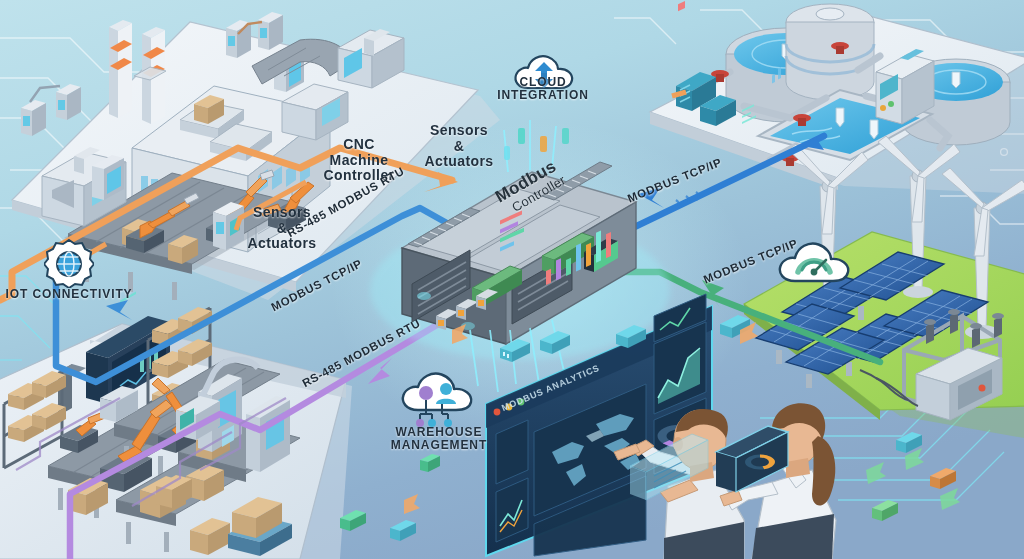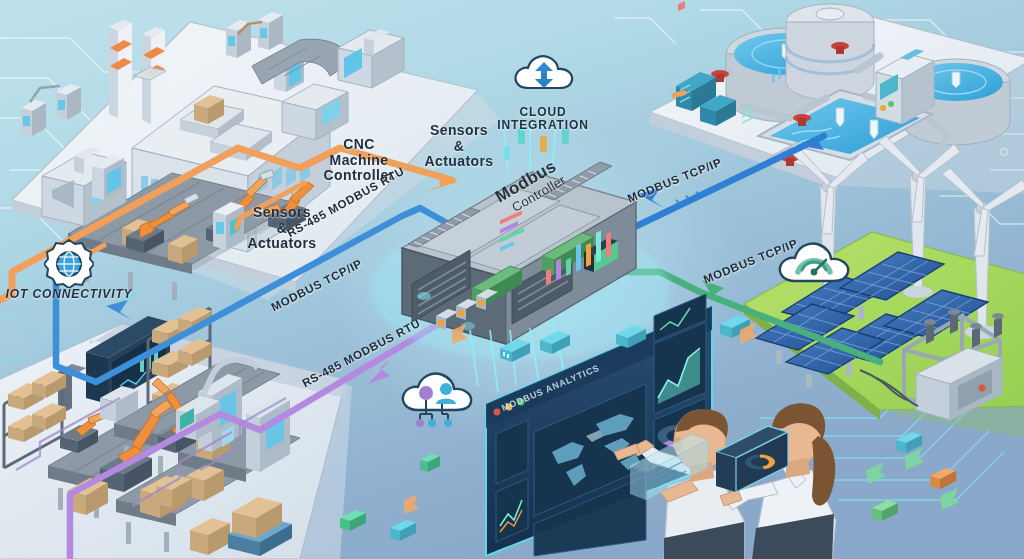--- a/index.html
+++ b/index.html
@@ -1177,36 +1177,36 @@
     </g>
   </svg>
 
   <div class="iconwrap" style="left:512px;top:50px;">
     <svg width="64" height="44" viewBox="0 0 64 44">
       <path d="M16 38 C6 38 2 31 4 25 C6 19 13 17 16 18 C18 9 28 4 36 7 C43 9.5 46 15 46 19 C55 18 61 24 60 30 C59 36 53 38 48 38 Z" fill="#ffffff" stroke="#23455e" stroke-width="2.2" stroke-linejoin="round"></path>
       <path d="M32 12 L41 21 L35 21 L35 27 L29 27 L29 21 L23 21 Z" fill="#2e8bd0"></path>
       <path d="M32 36 L23 27 L29 27 L29 21 L35 21 L35 27 L41 27 Z" fill="#2d7fbe" transform="translate(0,2)"></path>
     </svg>
   </div>
-  <div class="lbl cap" style="left:487px;top:106px;width:112px;">CLOUD
+  <div class="lbl cap" style="left:487px;top:76px;width:112px;">CLOUD
 INTEGRATION</div>
 
   <div class="iconwrap" style="left:44px;top:238px;">
     <svg width="50" height="50" viewBox="0 0 50 50">
       <path d="M25 2 L31 6 L38 5 L41 11 L47 14 L46 21 L50 26 L46 31 L47 38 L41 41 L38 47 L31 46 L25 50 L19 46 L12 47 L9 41 L3 38 L4 31 L0 26 L4 21 L3 14 L9 11 L12 5 L19 6 Z" fill="#ffffff" stroke="#23455e" stroke-width="2"></path>
       <circle cx="25" cy="26" r="12" fill="#3ba3dc" stroke="#23455e" stroke-width="2"></circle>
       <g stroke="#e6f4fb" stroke-width="1.4" fill="none">
         <ellipse cx="25" cy="26" rx="5" ry="12"></ellipse>
         <path d="M13 26 L37 26"></path>
           <path d="M15.5 19 L34.5 19"></path>
           <path d="M15.5 33 L34.5 33"></path>
       </g>
     </svg>
   </div>
-  <div class="lbl cap" style="left:2px;top:288px;width:134px;font-style:italic;">IOT CONNECTIVITY</div>
+  <div class="lbl cap" style="left:2px;top:288px;width:134px;">IOT CONNECTIVITY</div>
 
   <div class="iconwrap" style="left:776px;top:236px;">
     <svg width="78" height="50" viewBox="0 0 78 50">
       <path d="M19 45 C7 45 2 37 4.5 30 C7 23 15 21 19 22 C21.5 11 33 5 42.5 8.5 C51 11.5 55 18 55 23 C66 22 73.5 29 72 36 C70.5 43 63 45 57 45 Z" fill="#ffffff" stroke="#23455e" stroke-width="2.4" stroke-linejoin="round"></path>
       <path d="M22 36 A17 17 0 0 1 54 36" fill="none" stroke="#6fc3a8" stroke-width="5.5" stroke-linecap="round"></path>
       <path d="M26 34 A13 13 0 0 1 50 34" fill="none" stroke="#3e9f86" stroke-width="3" stroke-linecap="round"></path>
       <path d="M38 36 L50 24" stroke="#2e6e5e" stroke-width="2.6" stroke-linecap="round"></path>
       <circle cx="38" cy="36" r="3.4" fill="#2e6e5e"></circle>
     </svg>
   </div>
@@ -1226,20 +1226,22 @@
           <path d="M34 44 L34 52"></path>
           <path d="M50 44 L50 52"></path>
         <path d="M22 44 L34 44"></path>
           <path d="M44 44 L50 44"></path>
       </g>
       <circle cx="22" cy="53" r="4" fill="#a07fcf"></circle>
       <circle cx="34" cy="53" r="4" fill="#3fb0d8"></circle>
       <circle cx="50" cy="53" r="4" fill="#3fb0d8"></circle>
     </svg>
   </div>
+  <div class="lbl cap" style="left:378px;top:426px;width:122px;">WAREHOUSE
+MANAGEMENT</div>
 
   <div class="lbl md" style="left:322px;top:137px;width:74px;">CNC
 Machine
 Controller</div>
   <div class="lbl md" style="left:424px;top:123px;width:70px;">Sensors &amp;
 Actuators</div>
   <div class="lbl md" style="left:247px;top:205px;width:70px;">Sensors &amp;
 Actuators</div>
 
   <div class="bus-lbl" style="left:288px;top:228px;transform:rotate(-29deg);">RS-485 MODBUS RTU</div>

